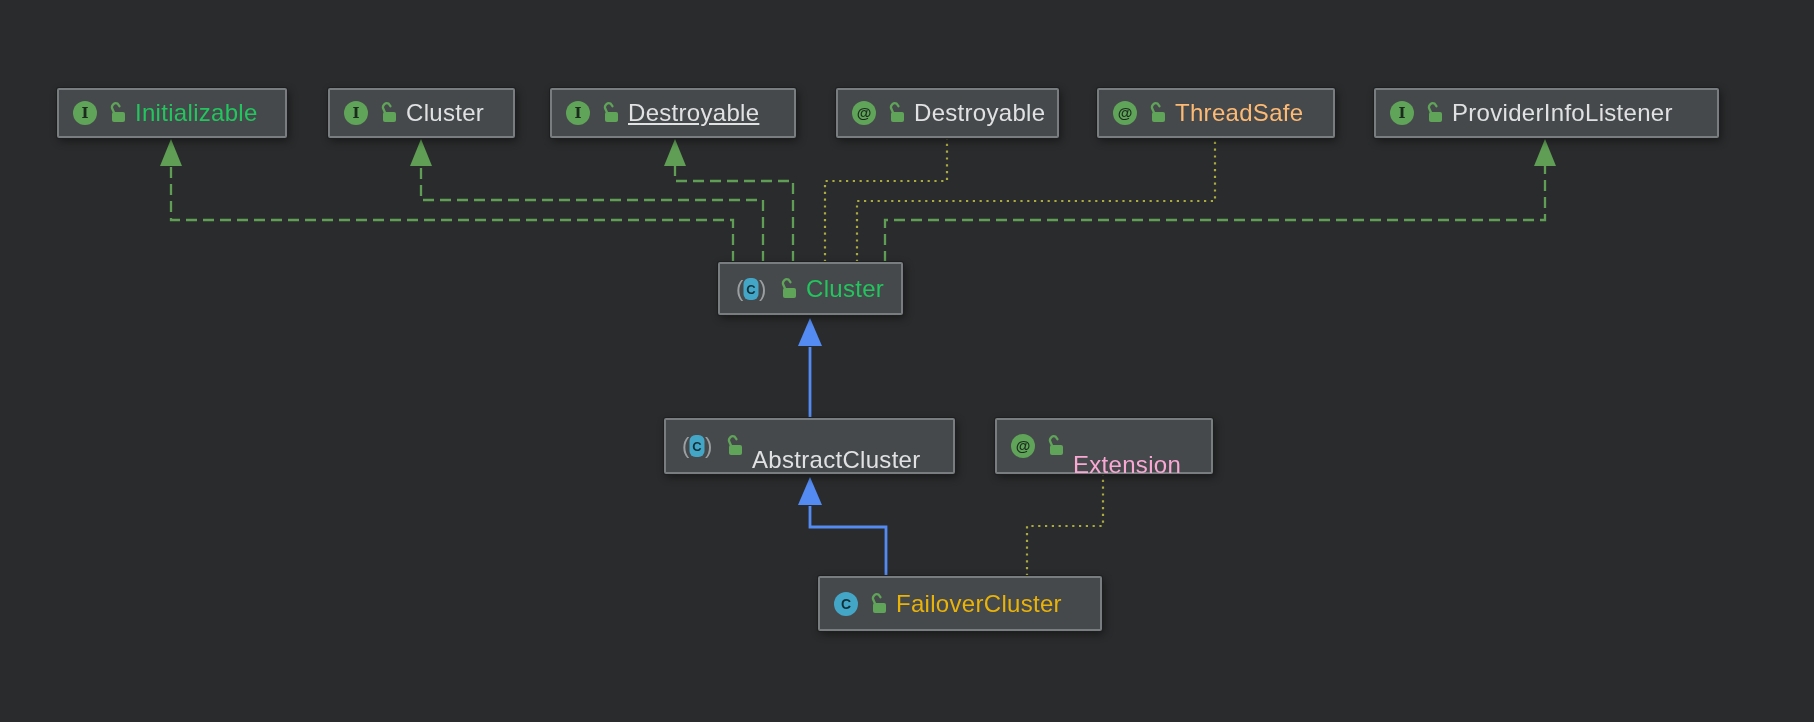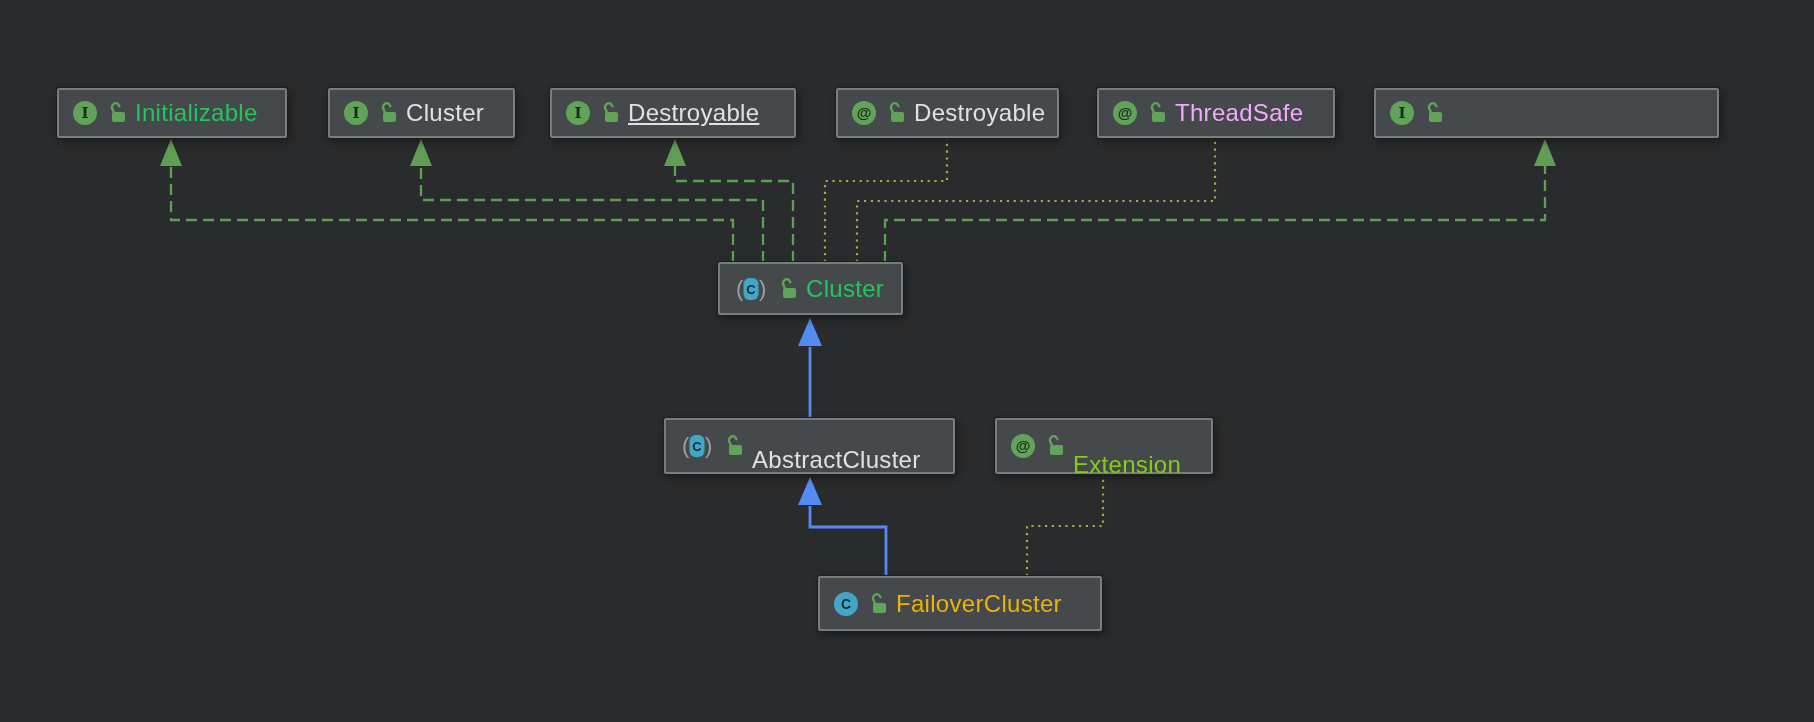--- a/index.html
+++ b/index.html
@@ -133,35 +133,36 @@
             <circle cx="13" cy="13" r="12" fill="#5fa459"></circle>
             <text x="13" y="18" text-anchor="middle" font-family="Liberation Sans, sans-serif" font-weight="bold" font-size="15" fill="#1c2b1e">@</text>
           </svg>
         </span>
         <span class="lock-icon">
           <svg width="21" height="22" viewBox="0 0 21 22">
             <path d="M8,10.5 L6.2,6.6 A4,4 0 0 1 11.6,1.6 L13.4,4.2" fill="none" stroke="#5fa459" stroke-width="2.3" stroke-linecap="round"></path>
             <rect x="6" y="10" width="13" height="10" rx="2" fill="#5fa459"></rect>
           </svg>
         </span>
-        <span class="label" style="color: #f0abfc; text-align: center;">ThreadSafe</span>
+        <span class="label" style="color: #fdba74; text-align: center;">ThreadSafe</span>
       </div>
       <div class="node" style="left: 1374px; top: 88px; width: 345px; height: 50px; background: rgb(70, 73, 75); border-color: rgb(121, 125, 127);">
         <span class="kind-icon">
           <svg width="26" height="26" viewBox="0 0 26 26">
             <circle cx="13" cy="13" r="12" fill="#5fa459"></circle>
             <text x="13" y="18" text-anchor="middle" font-family="DejaVu Serif, serif" font-weight="bold" font-size="15" fill="#1c2b1e">I</text>
           </svg>
         </span>
         <span class="lock-icon">
           <svg width="21" height="22" viewBox="0 0 21 22">
             <path d="M8,10.5 L6.2,6.6 A4,4 0 0 1 11.6,1.6 L13.4,4.2" fill="none" stroke="#5fa459" stroke-width="2.3" stroke-linecap="round"></path>
             <rect x="6" y="10" width="13" height="10" rx="2" fill="#5fa459"></rect>
           </svg>
         </span>
+        <span class="label" style="color: rgb(223, 225, 227);">ProviderInfoListener</span>
       </div>
       <div class="node" style="left: 718px; top: 262px; width: 185px; height: 53px; background: rgb(70, 73, 75); border-color: rgb(121, 125, 127);">
         <span class="kind-icon">
           <svg width="36" height="26" viewBox="0 0 36 26">
             <text x="3" y="20" font-size="22" font-family="Liberation Sans, sans-serif" fill="#9b9fa1">(</text>
             <text x="26" y="20" font-size="22" font-family="Liberation Sans, sans-serif" fill="#9b9fa1">)</text>
             <rect x="10.5" y="2" width="15" height="22" rx="6" fill="#43a6c6"></rect>
             <text x="18" y="18" text-anchor="middle" font-size="13" font-weight="bold" font-family="Liberation Sans, sans-serif" fill="#103038">C</text>
           </svg>
         </span>
@@ -196,21 +197,21 @@
             <circle cx="13" cy="13" r="12" fill="#5fa459"></circle>
             <text x="13" y="18" text-anchor="middle" font-family="Liberation Sans, sans-serif" font-weight="bold" font-size="15" fill="#1c2b1e">@</text>
           </svg>
         </span>
         <span class="lock-icon">
           <svg width="21" height="22" viewBox="0 0 21 22">
             <path d="M8,10.5 L6.2,6.6 A4,4 0 0 1 11.6,1.6 L13.4,4.2" fill="none" stroke="#5fa459" stroke-width="2.3" stroke-linecap="round"></path>
             <rect x="6" y="10" width="13" height="10" rx="2" fill="#5fa459"></rect>
           </svg>
         </span>
-        <span class="label" style="color: #84cc16; margin-top: 38px;">Extension</span>
+        <span class="label" style="color: #f9a8d4; margin-top: 38px;">Extension</span>
       </div>
       <div class="node" style="left: 818px; top: 576px; width: 284px; height: 55px; background: rgb(70, 73, 75); border-color: rgb(121, 125, 127);">
         <span class="kind-icon">
           <svg width="26" height="26" viewBox="0 0 26 26">
             <circle cx="13" cy="13" r="12" fill="#43a6c6"></circle>
             <text x="13" y="18" text-anchor="middle" font-family="Liberation Sans, sans-serif" font-weight="bold" font-size="14" fill="#103038">C</text>
           </svg>
         </span>
         <span class="lock-icon">
           <svg width="21" height="22" viewBox="0 0 21 22">

